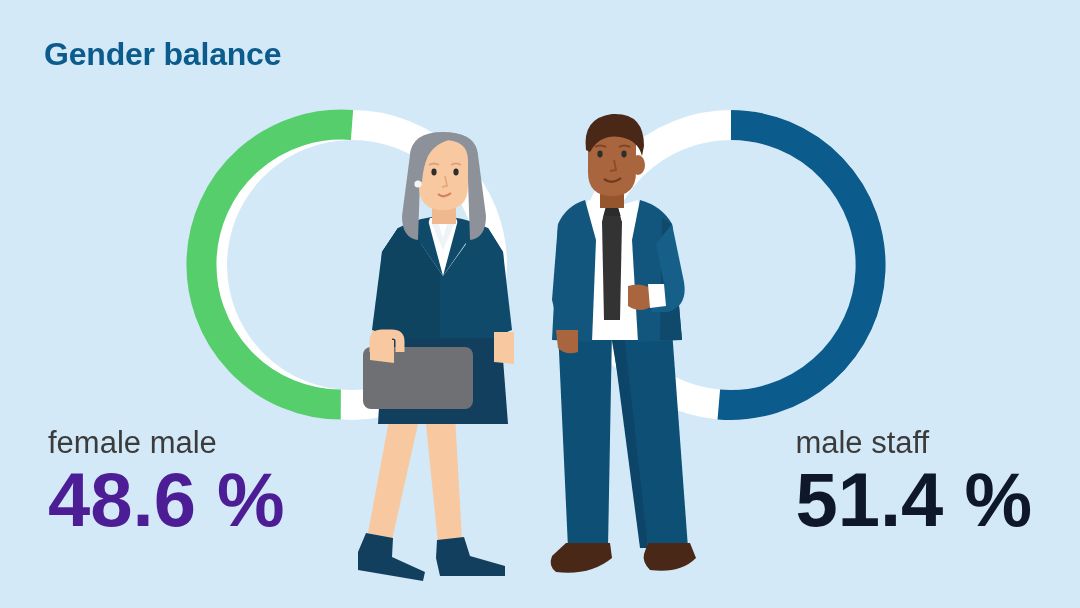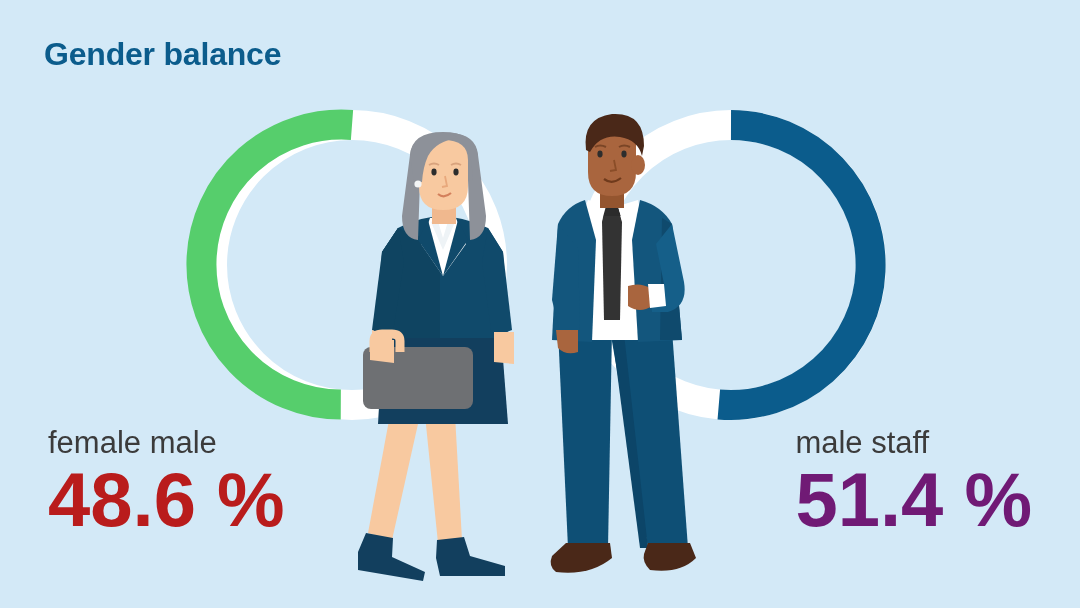--- a/index.html
+++ b/index.html
@@ -41,22 +41,22 @@
     line-height: 1.05;
     white-space: nowrap;
   }
   .stat-value {
     font-size: 76px;
     font-weight: bold;
     line-height: 1.0;
     white-space: nowrap;
     margin-top: 2px;
   }
-  #value-female { color: #b91c1c; }
-  #value-male   { color: #701a75; }
+  #value-female { color: #4c1d95; }
+  #value-male   { color: #0f172a; }
   #scene {
     position: absolute;
     left: 0;
     top: 0;
   }
 </style>
 </head>
 <body>
 
 <div id="infographic">

